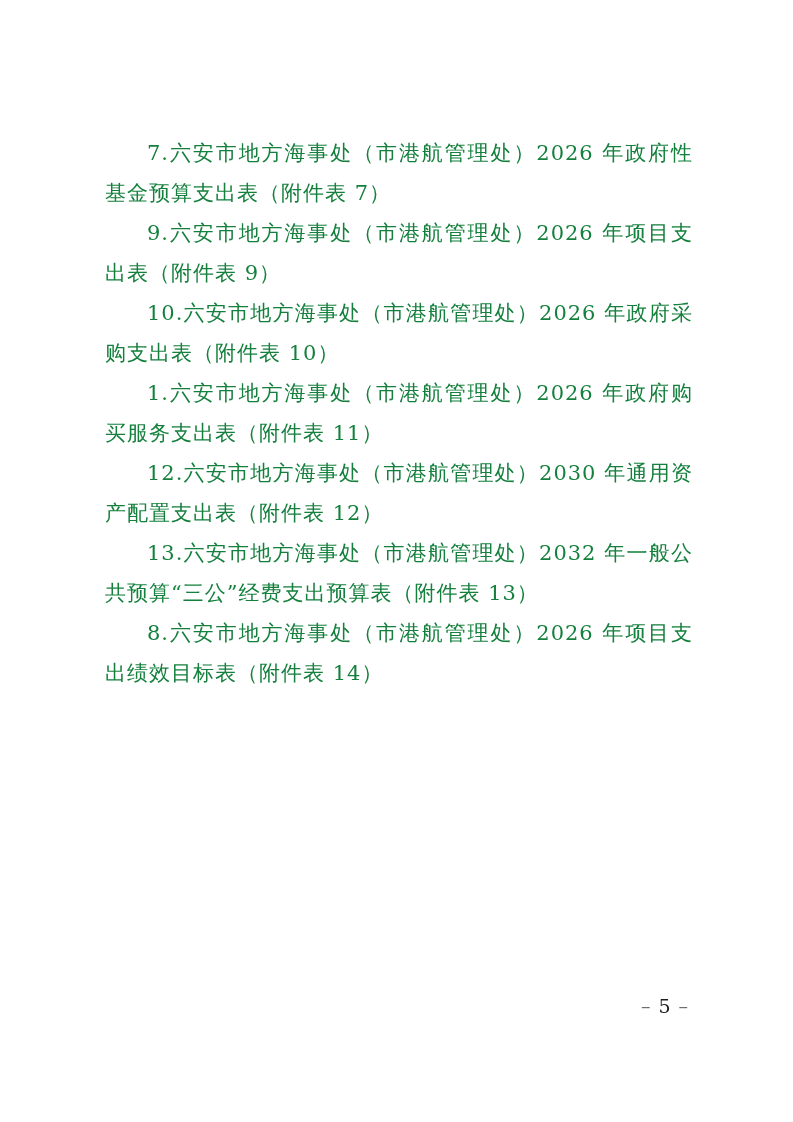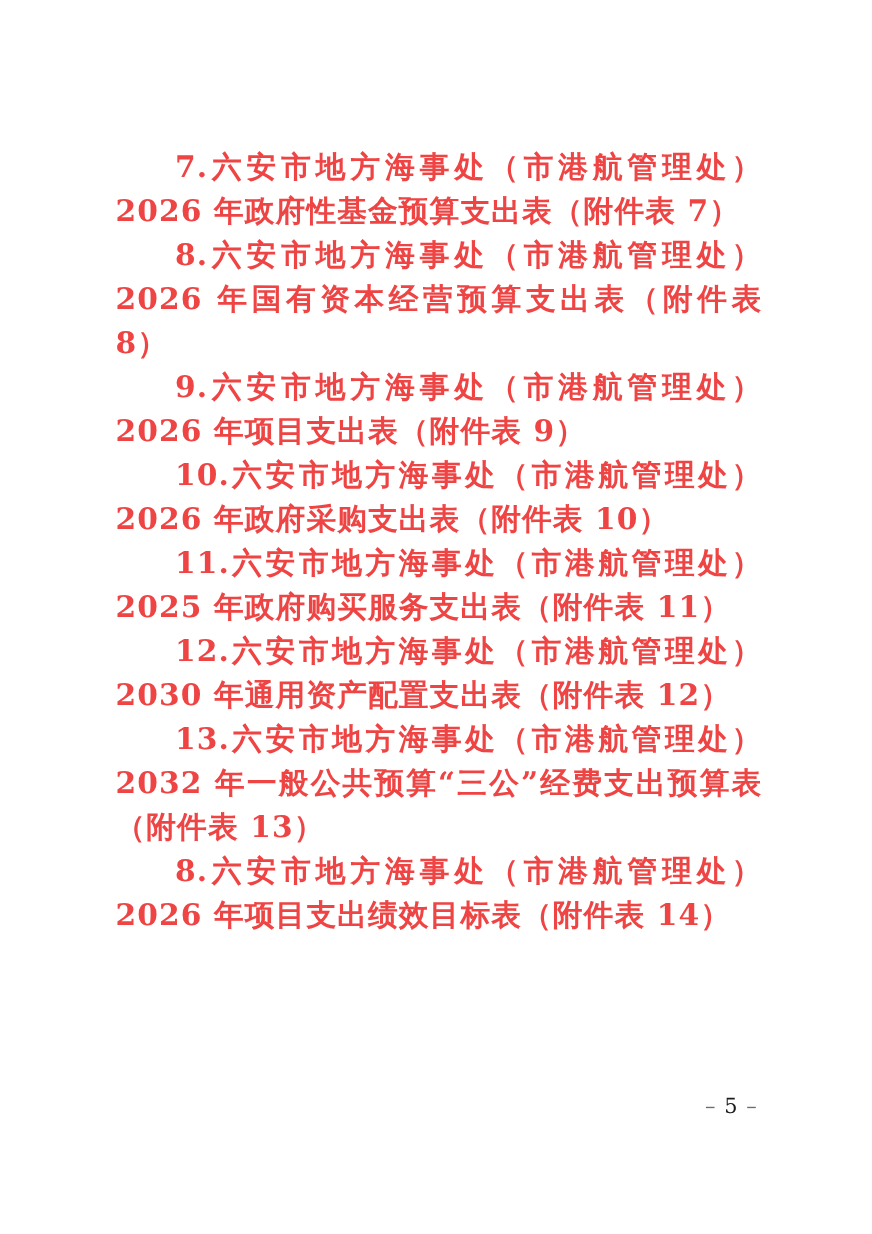--- a/index.html
+++ b/index.html
@@ -17,28 +17,27 @@
     color: #1c1c1c;
   }
   .content {
     position: absolute;
     top: 133px;
     left: 105px;
     width: 588px;
   }
   .doc-par {
     margin: 0;
-    font-size: 27px;
+    font-size: 21px;
     line-height: 40px;
     text-align: justify;
     text-justify: inter-ideograph;
     text-indent: 2em;
     letter-spacing: 1px;
-    color: #ef4444;
-    font-weight: bold;
+    color: #15803d;
   }
   .footer {
     position: absolute;
     top: 994px;
     left: 0;
     width: 690px;
     text-align: right;
     font-size: 19px;
     line-height: 24px;
     color: #2a2a2a;
@@ -52,24 +51,23 @@
     padding: 0 6px;
   }
 </style>
 </head>
 <body>
 
 <div class="page">
 
   <div class="content">
     <p class="doc-par">7.六安市地方海事处（市港航管理处）2026 年政府性基金预算支出表（附件表 7）</p>
-    <p class="doc-par">8.六安市地方海事处（市港航管理处）2026 年国有资本经营预算支出表（附件表 8）</p>
     <p class="doc-par">9.六安市地方海事处（市港航管理处）2026 年项目支出表（附件表 9）</p>
     <p class="doc-par">10.六安市地方海事处（市港航管理处）2026 年政府采购支出表（附件表 10）</p>
-    <p class="doc-par">11.六安市地方海事处（市港航管理处）2025 年政府购买服务支出表（附件表 11）</p>
+    <p class="doc-par">1.六安市地方海事处（市港航管理处）2026 年政府购买服务支出表（附件表 11）</p>
     <p class="doc-par">12.六安市地方海事处（市港航管理处）2030 年通用资产配置支出表（附件表 12）</p>
     <p class="doc-par">13.六安市地方海事处（市港航管理处）2032 年一般公共预算“三公”经费支出预算表（附件表 13）</p>
     <p class="doc-par">8.六安市地方海事处（市港航管理处）2026 年项目支出绩效目标表（附件表 14）</p>
   </div>
 
   <div class="footer">
     <span class="dash">–</span><span class="num">5</span><span class="dash">–</span>
   </div>
 
 </div>

